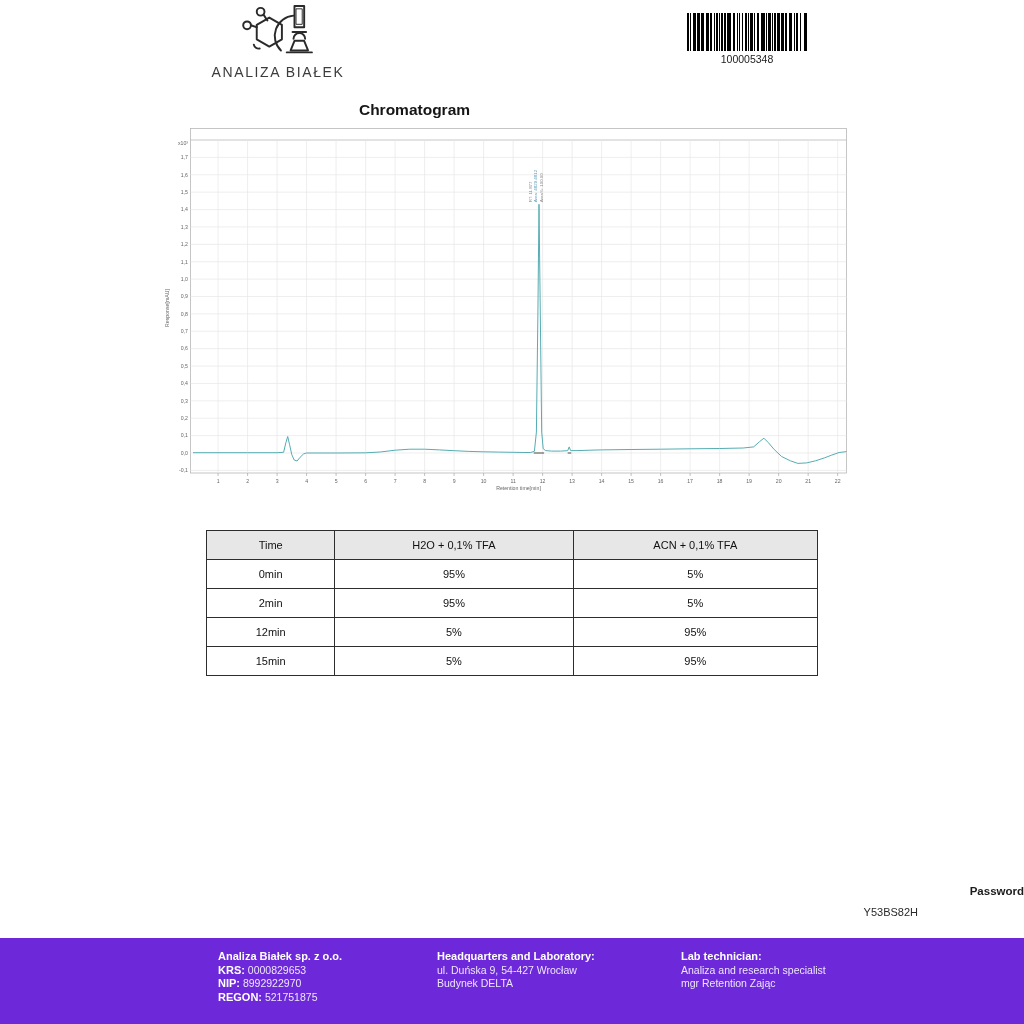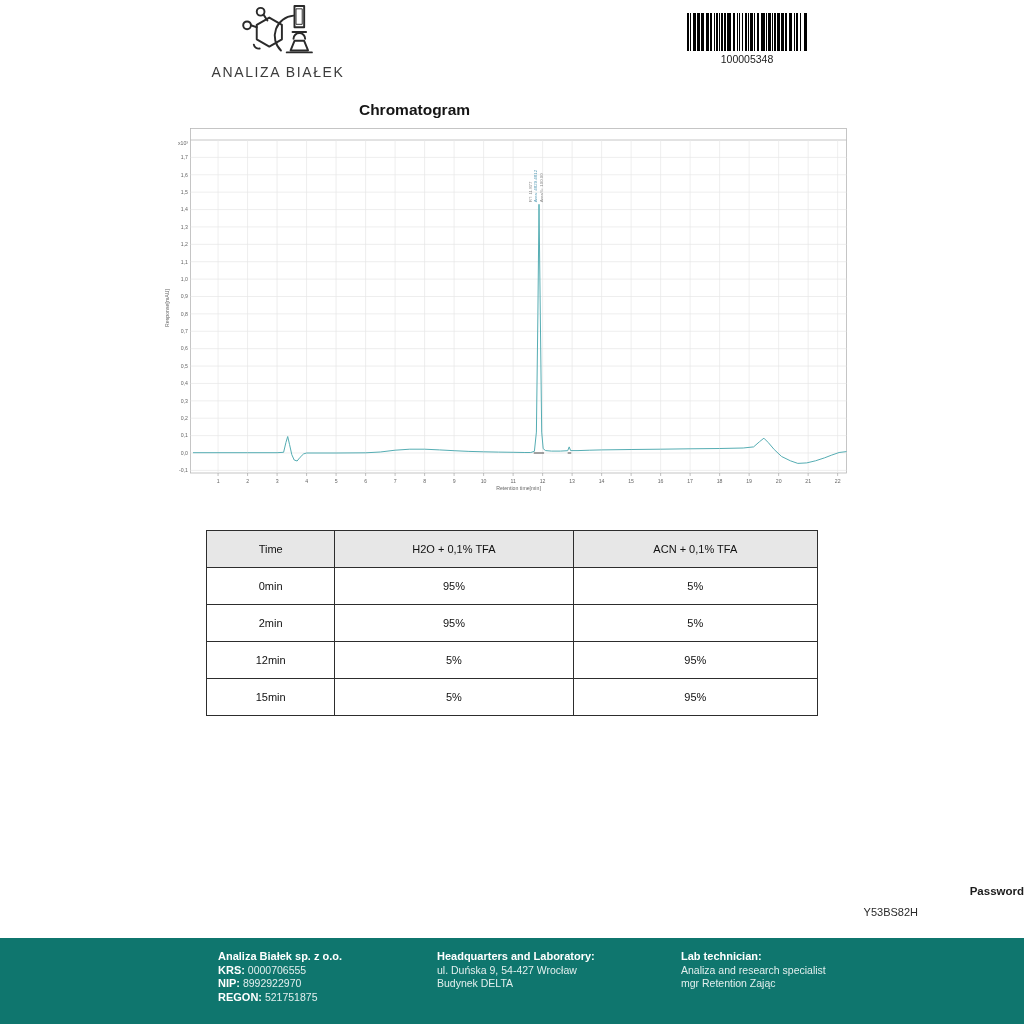--- a/index.html
+++ b/index.html
@@ -18,30 +18,30 @@
   .sec-title { position:absolute; left:0; width:829px; text-align:center;
                font-size:15.5px; font-weight:bold; color:#151515; }
   #chromatogram-title { top:101px; }
   #metoda-title { top:495px; }
 
   .chart-wrap { position:absolute; left:155px; top:128px; width:700px; height:368px; }
 
   .metoda-table { position:absolute; left:206px; top:530px; width:612px;
                   border-collapse:collapse; font-size:11px; color:#111; }
   .metoda-table th, .metoda-table td { border:1.6px solid #2d2d2d; text-align:center;
-                  height:37px; font-weight:normal; }
+                  height:29px; font-weight:normal; }
   .metoda-table th { background:#e7e7e7; }
 
   .password-label { position:absolute; left:0; top:885px; width:1024px; text-align:right;
                     font-size:11.5px; font-weight:bold; color:#1c1c1c; }
   .password-value { position:absolute; left:0; top:906px; width:918px; text-align:right;
                     font-size:11px; color:#2a2a2a; }
 
   .footer { position:absolute; left:0; top:938px; width:1024px; height:86px;
-            background:#0f766e; color:#fff; }
+            background:#6d28d9; color:#fff; }
   .footer-col { position:absolute; top:12px; font-size:10.5px; line-height:13.5px;
                 color:rgba(255,255,255,0.88); }
   .footer-col .bold { font-weight:bold; color:#ffffff; font-size:11px; }
   #footer-col-company { left:218px; }
   #footer-col-hq { left:437px; }
   #footer-col-tech { left:681px; }
 </style>
 </head>
 <body>
 
@@ -224,21 +224,21 @@
         </tr>
       </tbody>
   </table>
 
   <div class="password-label">Password</div>
   <div class="password-value">Y53BS82H</div>
 
   <div class="footer">
     <div class="footer-col" id="footer-col-company">
       <div class="bold">Analiza Białek sp. z o.o.</div>
-      <div><span class="bold">KRS:</span> <span>0000706555</span></div>
+      <div><span class="bold">KRS:</span> <span>0000829653</span></div>
       <div><span class="bold">NIP:</span> <span>8992922970</span></div>
       <div><span class="bold">REGON:</span> <span>521751875</span></div>
     </div>
     <div class="footer-col" id="footer-col-hq">
       <div class="bold">Headquarters and Laboratory:</div>
       <div>ul. Duńska 9, 54-427 Wrocław</div>
       <div>Budynek DELTA</div>
     </div>
     <div class="footer-col" id="footer-col-tech">
       <div class="bold">Lab technician:</div>

